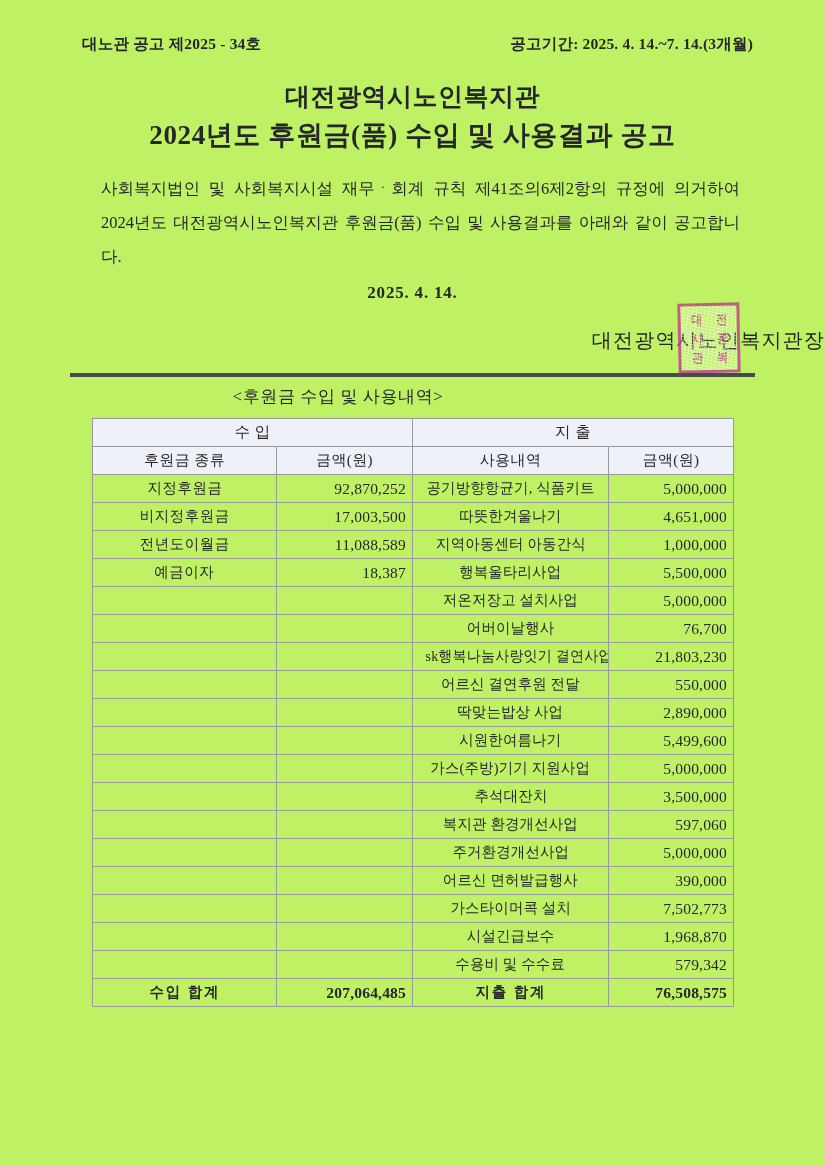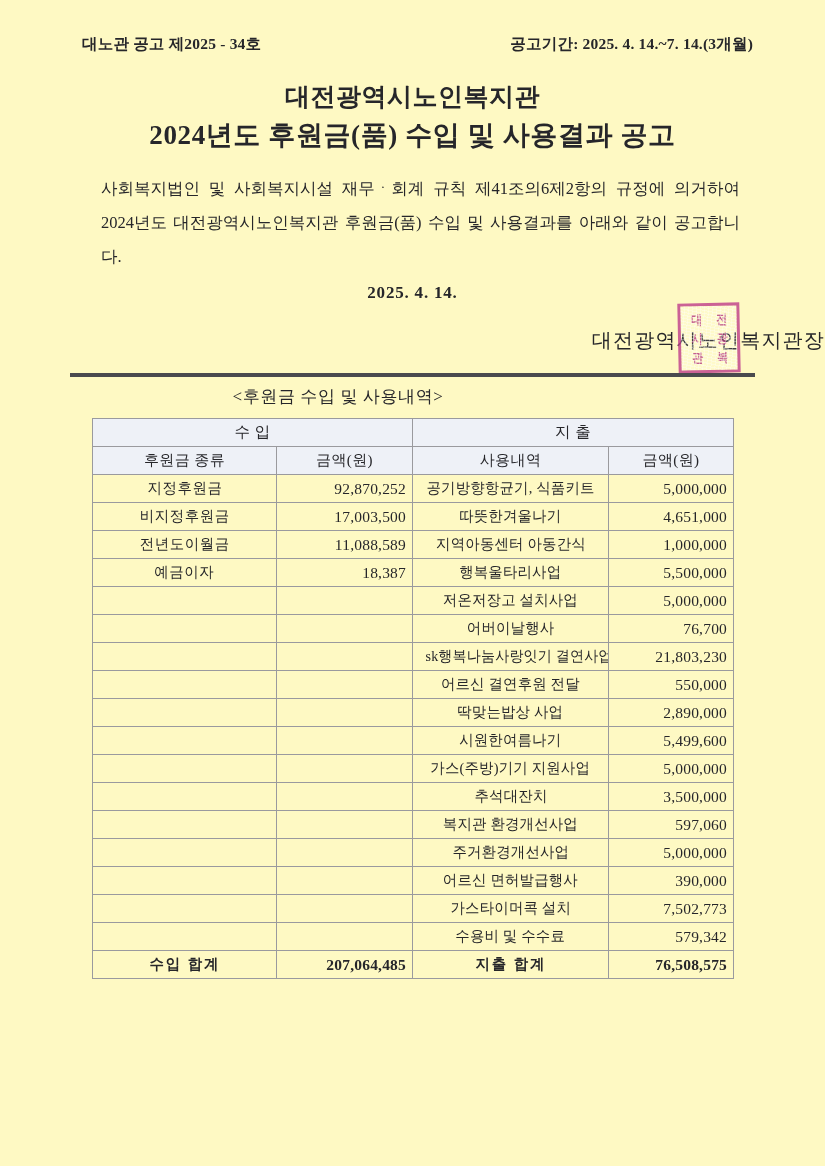--- a/index.html
+++ b/index.html
@@ -5,21 +5,21 @@
 <style>
   html, body {
     margin: 0;
     padding: 0;
     background: #ffffff;
   }
   .page {
     position: relative;
     width: 825px;
     height: 1166px;
-    background: #fef9c3;
+    background: #bef264;
     font-family: "Liberation Serif", "DejaVu Serif", serif;
     color: #26262a;
     overflow: hidden;
     box-sizing: border-box;
   }
 
   
   .topline {
     position: absolute;
     top: 34px;
@@ -358,20 +358,26 @@
           </tr>
           <tr>
             <td class="c-kind"></td>
             <td class="c-amount"></td>
             <td class="c-use"><span class="shrink-fit">가스타이머콕 설치</span></td>
             <td class="c-amount">7,502,773</td>
           </tr>
           <tr>
             <td class="c-kind"></td>
             <td class="c-amount"></td>
+            <td class="c-use"><span class="shrink-fit">시설긴급보수</span></td>
+            <td class="c-amount">1,968,870</td>
+          </tr>
+          <tr>
+            <td class="c-kind"></td>
+            <td class="c-amount"></td>
             <td class="c-use"><span class="shrink-fit">수용비 및 수수료</span></td>
             <td class="c-amount">579,342</td>
           </tr>
         </tbody>
       <tfoot>
         <tr class="total-row">
           <td class="c-kind"><span class="shrink-fit">수입 합계</span></td>
           <td class="c-amount">207,064,485</td>
           <td class="c-use"><span class="shrink-fit">지출 합계</span></td>
           <td class="c-amount">76,508,575</td>

